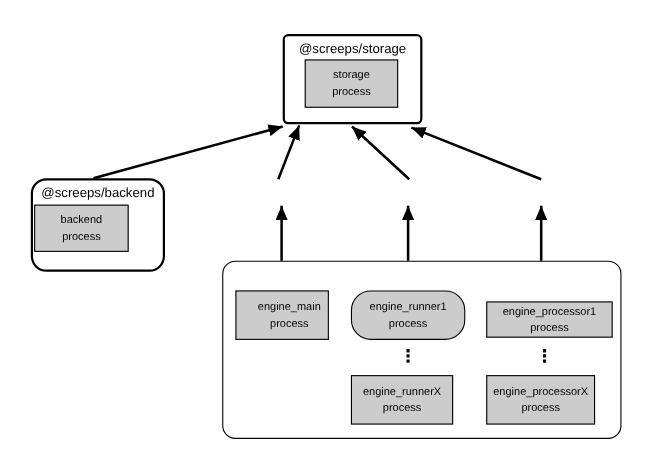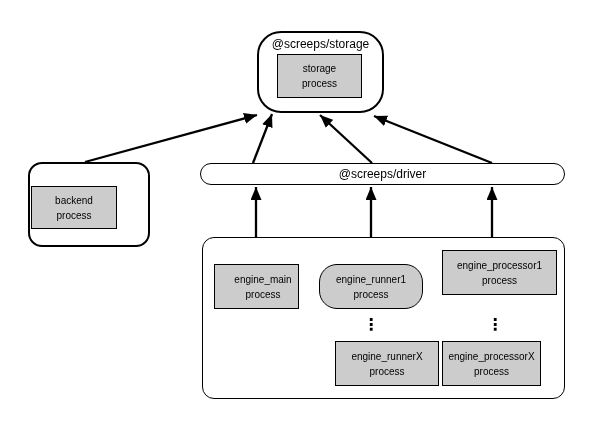--- a/index.html
+++ b/index.html
@@ -49,37 +49,37 @@
     border: 1px solid #000000;
     display: flex;
     align-items: center;
     justify-content: center;
     text-align: center;
     font-size: 10px;
     line-height: 15px;
     white-space: pre-line;
   }
   
-  .storage { left: 257px; top: 31px; width: 127px; height: 82px; border-radius: 24px; padding-left: 20px; }
+  .storage { left: 257px; top: 31px; width: 127px; height: 82px; border-radius: 5px; padding-left: 20px; }
   .storage .proc { left: 18px; top: 21px; width: 85px; height: 44px; }
   
   .backend { left: 28px; top: 162px; width: 122px; height: 85px; border-radius: 14px; }
   .backend .proc { left: 1px; top: 22px; width: 86px; height: 43px; }
   
   .driver {
     left: 200px; top: 163px; width: 365px; height: 22px;
     border-radius: 11px; border-width: 1.4px;
   }
   .driver .node-label { top: 0; line-height: 20px; }
   
   .engine { left: 202px; top: 237px; width: 363px; height: 162px; border-radius: 12px; border-width: 1.5px; }
   .engine .proc-main       { left: 11px;  top: 26px;  width: 85px;  height: 45px; padding-left: 13px; }
   .engine .proc-runner1    { left: 116px; top: 26px;  width: 104px; height: 45px; border-radius: 18px; }
-  .engine .proc-processor1 { left: 239px; top: 12px;  width: 115px; height: 45px; }
-  .engine .proc-runnerX    { left: 116px; top: 103px; width: 104px; height: 45px; margin-left: 16px; }
+  .engine .proc-processor1 { left: 239px; top: 36px;  width: 115px; height: 33px; }
+  .engine .proc-runnerX    { left: 116px; top: 103px; width: 93px; height: 45px; }
   .engine .proc-processorX { left: 239px; top: 103px; width: 99px; height: 45px; }
   .ellipsis {
     position: absolute;
     width: 16px;
     height: 28px;
     text-align: center;
     font-size: 16px;
     font-weight: 700;
     line-height: 26px;
     letter-spacing: 0;
@@ -109,27 +109,25 @@
     </g>
   </svg>
 
   <div class="node storage">
     <div class="node-label">@screeps/storage</div>
     <div class="proc">storage
 process</div>
   </div>
 
   <div class="node backend">
+    <div class="node-label">@screeps/backend</div>
     <div class="proc">backend
 process</div>
   </div>
 
-  <div class="node driver">
-    <div class="node-label">@screeps/driver</div>
-  </div>
 
   <div class="node engine">
     <div class="proc proc-main">engine_main
 process</div>
     <div class="proc proc-runner1">engine_runner1
 process</div>
     <div class="proc proc-processor1">engine_processor1
 process</div>
     <div class="ellipsis ellipsis-runner">⋮</div>
     <div class="ellipsis ellipsis-processor">⋮</div>

